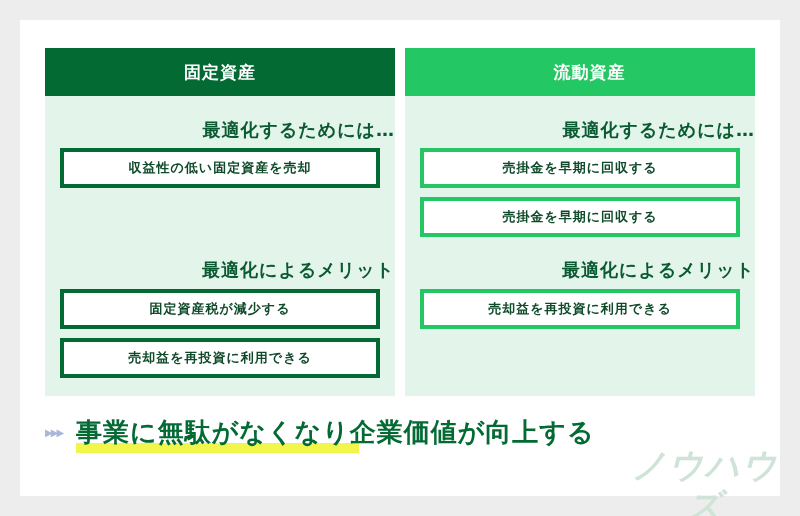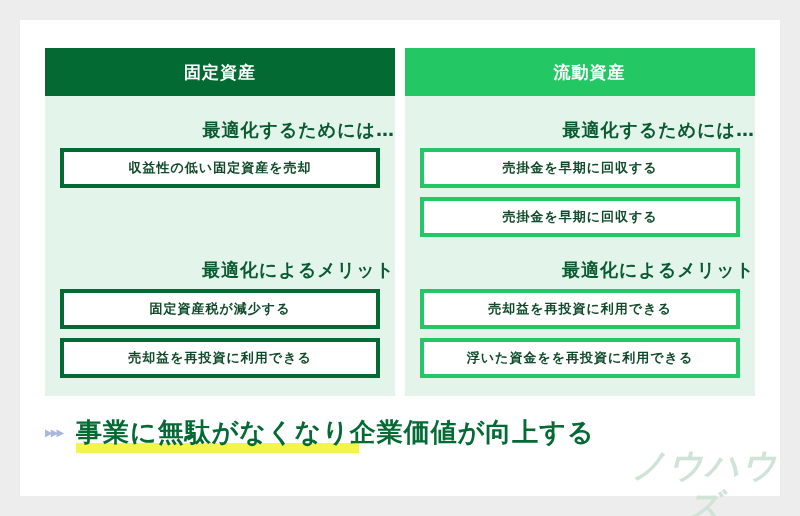--- a/index.html
+++ b/index.html
@@ -43,21 +43,20 @@
   <div class="box" style="top:241px;">固定資産税が減少する</div>
 </div>
 
 <div class="panel right">
   <div class="panel-header">流動資産</div>
   <div class="section-title" style="top:70px;">最適化するためには…</div>
   <div class="box" style="top:100px;">売掛金を早期に回収する</div>
   <div class="box" style="top:149px;">売掛金を早期に回収する</div>
   <div class="section-title" style="top:210px;">最適化によるメリット</div>
   <div class="box" style="top:241px;">売却益を再投資に利用できる</div>
-  <div class="box" style="top:290px;">浮いた資金をを再投資に利用できる</div>
 </div>
 
 <div class="conclusion">
   <span class="arrows">▶▶▶</span>
   <div class="conclusion-text">
     <div class="highlight"></div>
     <span class="t">事業に無駄がなくなり企業価値が向上する</span>
   </div>
 </div>
 

